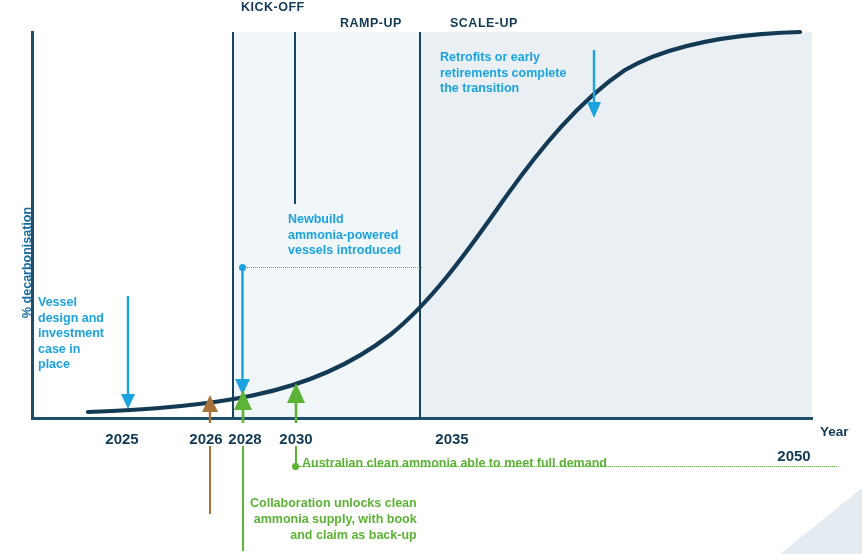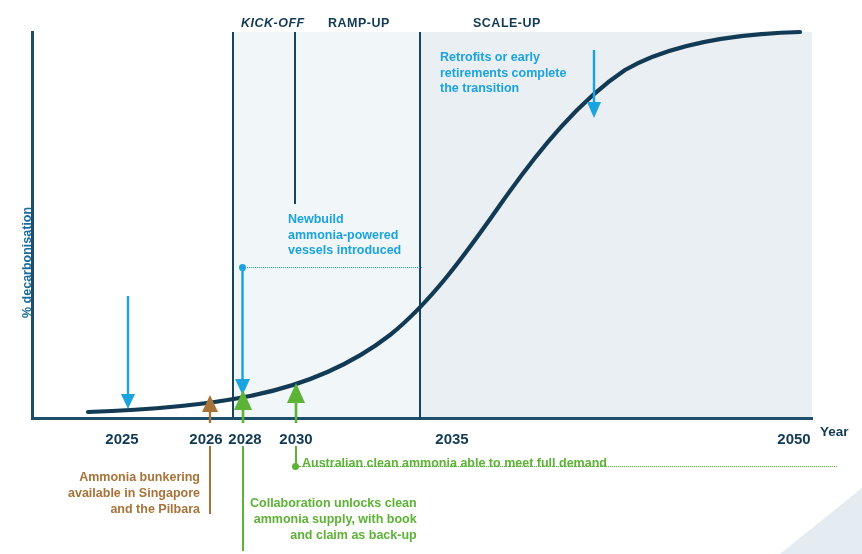--- a/index.html
+++ b/index.html
@@ -50,34 +50,41 @@
   <div class="band" style="left:232px;top:32px;width:188px;height:386px;background:#f1f6f9;"></div>
   <div class="band" style="left:420px;top:32px;width:392px;height:386px;background:#e9eff3;"></div>
 
   <div class="axis" style="left:31px;top:31px;width:2.5px;height:389px;"></div>
   <div class="axis" style="left:31px;top:417px;width:782px;height:2.5px;"></div>
 
   <div class="divider" style="left:232px;top:32px;height:386px;"></div>
   <div class="divider" style="left:294px;top:32px;height:172px;"></div>
   <div class="divider" style="left:419px;top:32px;height:386px;"></div>
 
-  <div class="phase-label" style="left:241px;top:16px;font-style:italic;">KICK-OFF</div>
-  <div class="phase-label" style="left:328px;top:16px;">RAMP-UP</div>
-  <div class="phase-label" style="left:473px;top:16px;">SCALE-UP</div>
+  <div class="phase-label" style="left:241px;top:0;">KICK-OFF</div>
+  <div class="phase-label" style="left:340px;top:16px;">RAMP-UP</div>
+  <div class="phase-label" style="left:450px;top:16px;">SCALE-UP</div>
 
   <div class="ylabel" style="left:20px;top:318px;">% decarbonisation</div>
 
   <svg width="862" height="554">
     <path d="M 88,412 C 150,410 205,405 250,396
              C 300,386 350,366 390,335
              C 430,303 465,255 500,205
              C 540,148 580,100 625,70
              C 670,44 730,34 800,32" fill="none" stroke="#123a54" stroke-width="4.2" stroke-linecap="round"></path>
   </svg>
 
+  <div class="callout right" style="left:38px;top:295px;width:82px;">
+    <div>Vessel</div>
+    <div>design and</div>
+    <div>investment</div>
+    <div>case in</div>
+    <div>place</div>
+  </div>
   <svg width="862" height="554">
     <line x1="128" y1="296" x2="128" y2="398" stroke="#1ba3e0" stroke-width="2.4"></line>
     <polygon points="128,409 121,394 135,394" fill="#1ba3e0"></polygon>
   </svg>
 
 
   <div class="callout left" style="left:248px;top:212px;">
     <div>Newbuild</div>
     <div>ammonia-powered</div>
     <div>vessels introduced</div>
@@ -98,34 +105,29 @@
   <svg width="862" height="554">
     <line x1="594" y1="50" x2="594" y2="105" stroke="#1ba3e0" stroke-width="2.4"></line>
     <polygon points="594,118 587,102 601,102" fill="#1ba3e0"></polygon>
   </svg>
 
   <div class="yearlabel" style="left:122px;top:430px;">2025</div>
   <div class="yearlabel" style="left:206px;top:430px;">2026</div>
   <div class="yearlabel" style="left:245px;top:430px;">2028</div>
   <div class="yearlabel" style="left:296px;top:430px;">2030</div>
   <div class="yearlabel" style="left:452px;top:430px;">2035</div>
-  <div class="yearlabel" style="left:794px;top:430px;">2050</div>
+  <div class="yearlabel" style="left:794px;top:447px;">2050</div>
 
   <div class="axis-name" style="left:820px;top:411px;margin-top:13px;">Year</div>
 
   <svg width="862" height="554">
     <polygon points="210,395 202,412 218,412" fill="#a87339"></polygon>
     <line x1="210" y1="411" x2="210" y2="423" stroke="#a87339" stroke-width="2.4"></line>
   </svg>
   <div class="vstem brown" style="left:209px;top:446px;height:68px;"></div>
-  <div class="note brown right" style="left:40px;top:469px;width:160px;">
-    <div>Ammonia bunkering</div>
-    <div>available in Singapore</div>
-    <div>and the Pilbara</div>
-  </div>
 
   <svg width="862" height="554">
     <polygon points="243,390 234,410 252,410" fill="#5cb335"></polygon>
     <line x1="243" y1="409" x2="243" y2="423" stroke="#5cb335" stroke-width="2.6"></line>
   </svg>
   <div class="vstem green" style="left:241.5px;top:446px;height:105px;width:2.6px;"></div>
   <div class="note green left" style="left:250px;top:495px;">
     <div>Collaboration unlocks clean</div>
     <div>ammonia supply, with book</div>
     <div>and claim as back-up</div>

